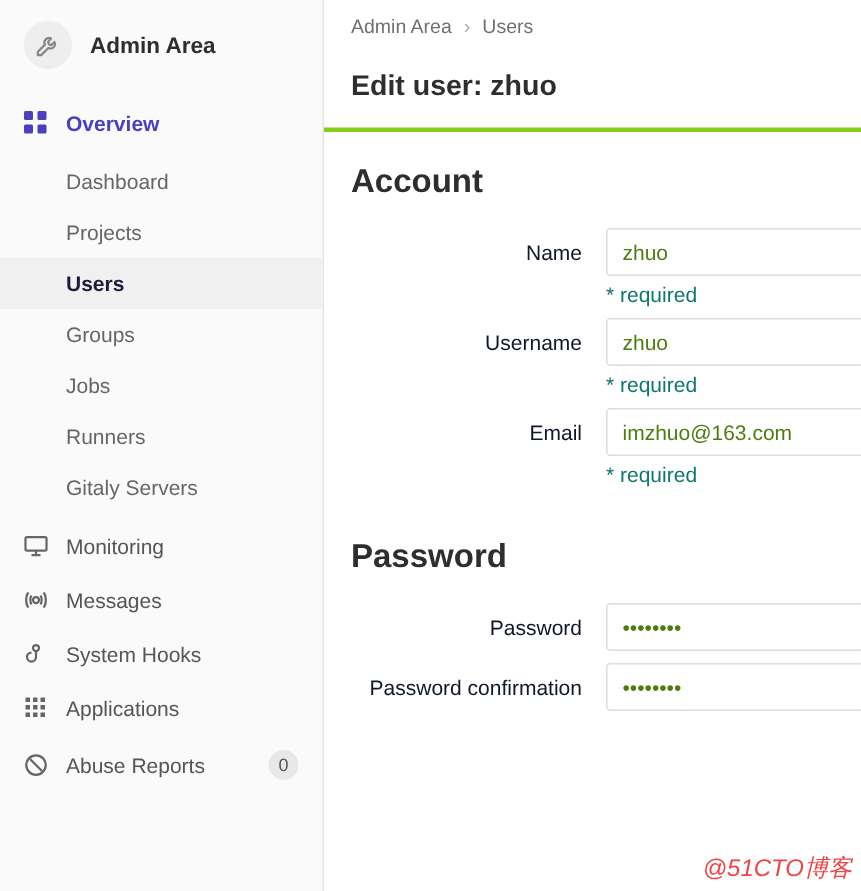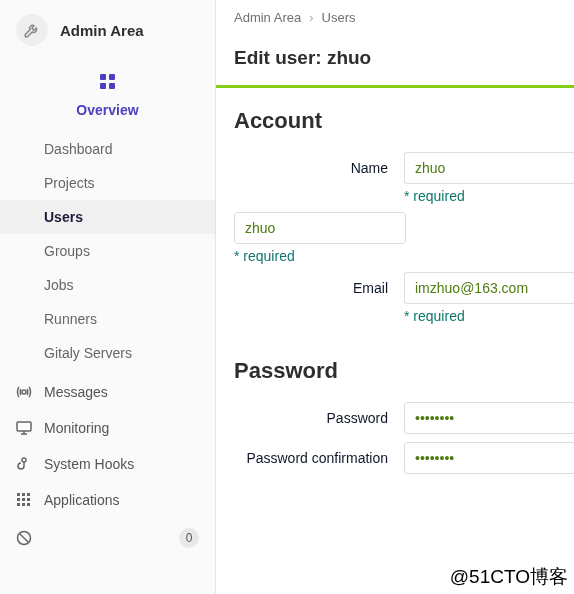--- a/index.html
+++ b/index.html
@@ -24,21 +24,21 @@
 .wrench-badge {
   width: 32px; height: 32px; border-radius: 50%;
   background: #eee; display: flex; align-items: center; justify-content: center;
 }
 .sidebar-title { font-weight: 600; font-size: 15px; color: #2e2e2e; }
 
 .nav-item {
   display: flex; align-items: center; gap: 12px;
   padding: 10px 16px; cursor: pointer; color: #555;
 }
-.nav-item.active { color: #4b3fbf; font-weight: 600; flex-direction: column; }
+.nav-item.active { color: #4b3fbf; font-weight: 600; }
 .nav-icon { width: 16px; height: 16px; flex: 0 0 16px; display:flex; align-items:center; justify-content:center; }
 .nav-icon svg { width: 16px; height: 16px; }
 .sub-list { padding: 4px 0 4px 0; }
 .sub-item {
   padding: 9px 16px 9px 44px; cursor: pointer; color: #666;
 }
 .sub-item.active { color: #1b1b3a; font-weight: 700; background: #f0f0f0; }
 
 .nav-badge {
   margin-left: auto; background: #e8e8e8; color: #555;
@@ -66,21 +66,21 @@
 }
 .field-control { flex: 1; }
 .field-control input {
   width: 172px; padding: 7px 10px; border: 1px solid #ddd; border-radius: 3px;
   font-size: 14px; color: #4d7c0f; background: #fff;
 }
 .hint { color: #0f766e; font-size: 14px; margin-top: 4px; }
 
 .watermark {
   position: absolute; right: 6px; bottom: 4px;
-  color: #000000; font-size: 19px;
+  color: #ef4444; font-size: 16px; font-style: italic;
 }
 </style>
 </head>
 <body>
 
 <div class="layout">
   <aside class="sidebar">
     <div class="sidebar-header">
       <div class="wrench-badge">
         <svg viewBox="0 0 24 24" width="18" height="18" fill="none" stroke="#888" stroke-width="2" stroke-linecap="round" stroke-linejoin="round">
@@ -108,35 +108,35 @@
       <div class="sub-item active"><span>Users</span></div>
       <div class="sub-item"><span>Groups</span></div>
       <div class="sub-item"><span>Jobs</span></div>
       <div class="sub-item"><span>Runners</span></div>
       <div class="sub-item"><span>Gitaly Servers</span></div>
     </div>
 
     <div class="nav-item">
       <span class="nav-icon">
         <svg viewBox="0 0 16 16" fill="none" stroke="#666" stroke-width="1.5">
+            <rect x="1" y="2" width="14" height="9" rx="1"></rect>
+            <path d="M5 14h6M8 11v3"></path>
+          </svg>
+      </span>
+      <span>Monitoring</span>
+    </div>
+
+    <div class="nav-item">
+      <span class="nav-icon">
+        <svg viewBox="0 0 16 16" fill="none" stroke="#666" stroke-width="1.5">
             <circle cx="8" cy="8" r="2"></circle>
             <path d="M3 3c-2 2-2 8 0 10M13 3c2 2 2 8 0 10M5 5c-1 1-1 5 0 6M11 5c1 1 1 5 0 6"></path>
           </svg>
       </span>
       <span>Messages</span>
-    </div>
-
-    <div class="nav-item">
-      <span class="nav-icon">
-        <svg viewBox="0 0 16 16" fill="none" stroke="#666" stroke-width="1.5">
-            <rect x="1" y="2" width="14" height="9" rx="1"></rect>
-            <path d="M5 14h6M8 11v3"></path>
-          </svg>
-      </span>
-      <span>Monitoring</span>
     </div>
 
     <div class="nav-item">
       <span class="nav-icon">
         <svg viewBox="0 0 16 16" fill="none" stroke="#666" stroke-width="1.5">
             <circle cx="8" cy="4" r="2"></circle>
             <path d="M8 6v4a3 3 0 1 1-3-3"></path>
           </svg>
       </span>
       <span>System Hooks</span>
@@ -159,20 +159,21 @@
       <span>Applications</span>
     </div>
 
     <div class="nav-item">
       <span class="nav-icon">
         <svg viewBox="0 0 16 16" fill="none" stroke="#666" stroke-width="1.5">
             <circle cx="8" cy="8" r="6.5"></circle>
             <path d="M4 4l8 8"></path>
           </svg>
       </span>
+      <span>Abuse Reports</span>
       <span class="nav-badge">0</span>
     </div>
   </aside>
 
   <main class="main">
     <div class="breadcrumbs">
       <span>Admin Area</span>
       <span class="sep">›</span>
       <span>Users</span>
     </div>
@@ -184,20 +185,21 @@
 
       <div class="field-row">
         <div class="field-label">Name</div>
         <div class="field-control">
           <input type="text" value="zhuo" style="">
           <div class="hint">* required</div>
         </div>
       </div>
 
       <div class="field-row">
+        <div class="field-label">Username</div>
         <div class="field-control">
           <input type="text" value="zhuo" style="">
           <div class="hint">* required</div>
         </div>
       </div>
 
       <div class="field-row">
         <div class="field-label">Email</div>
         <div class="field-control">
           <input type="text" value="imzhuo@163.com" style="">

